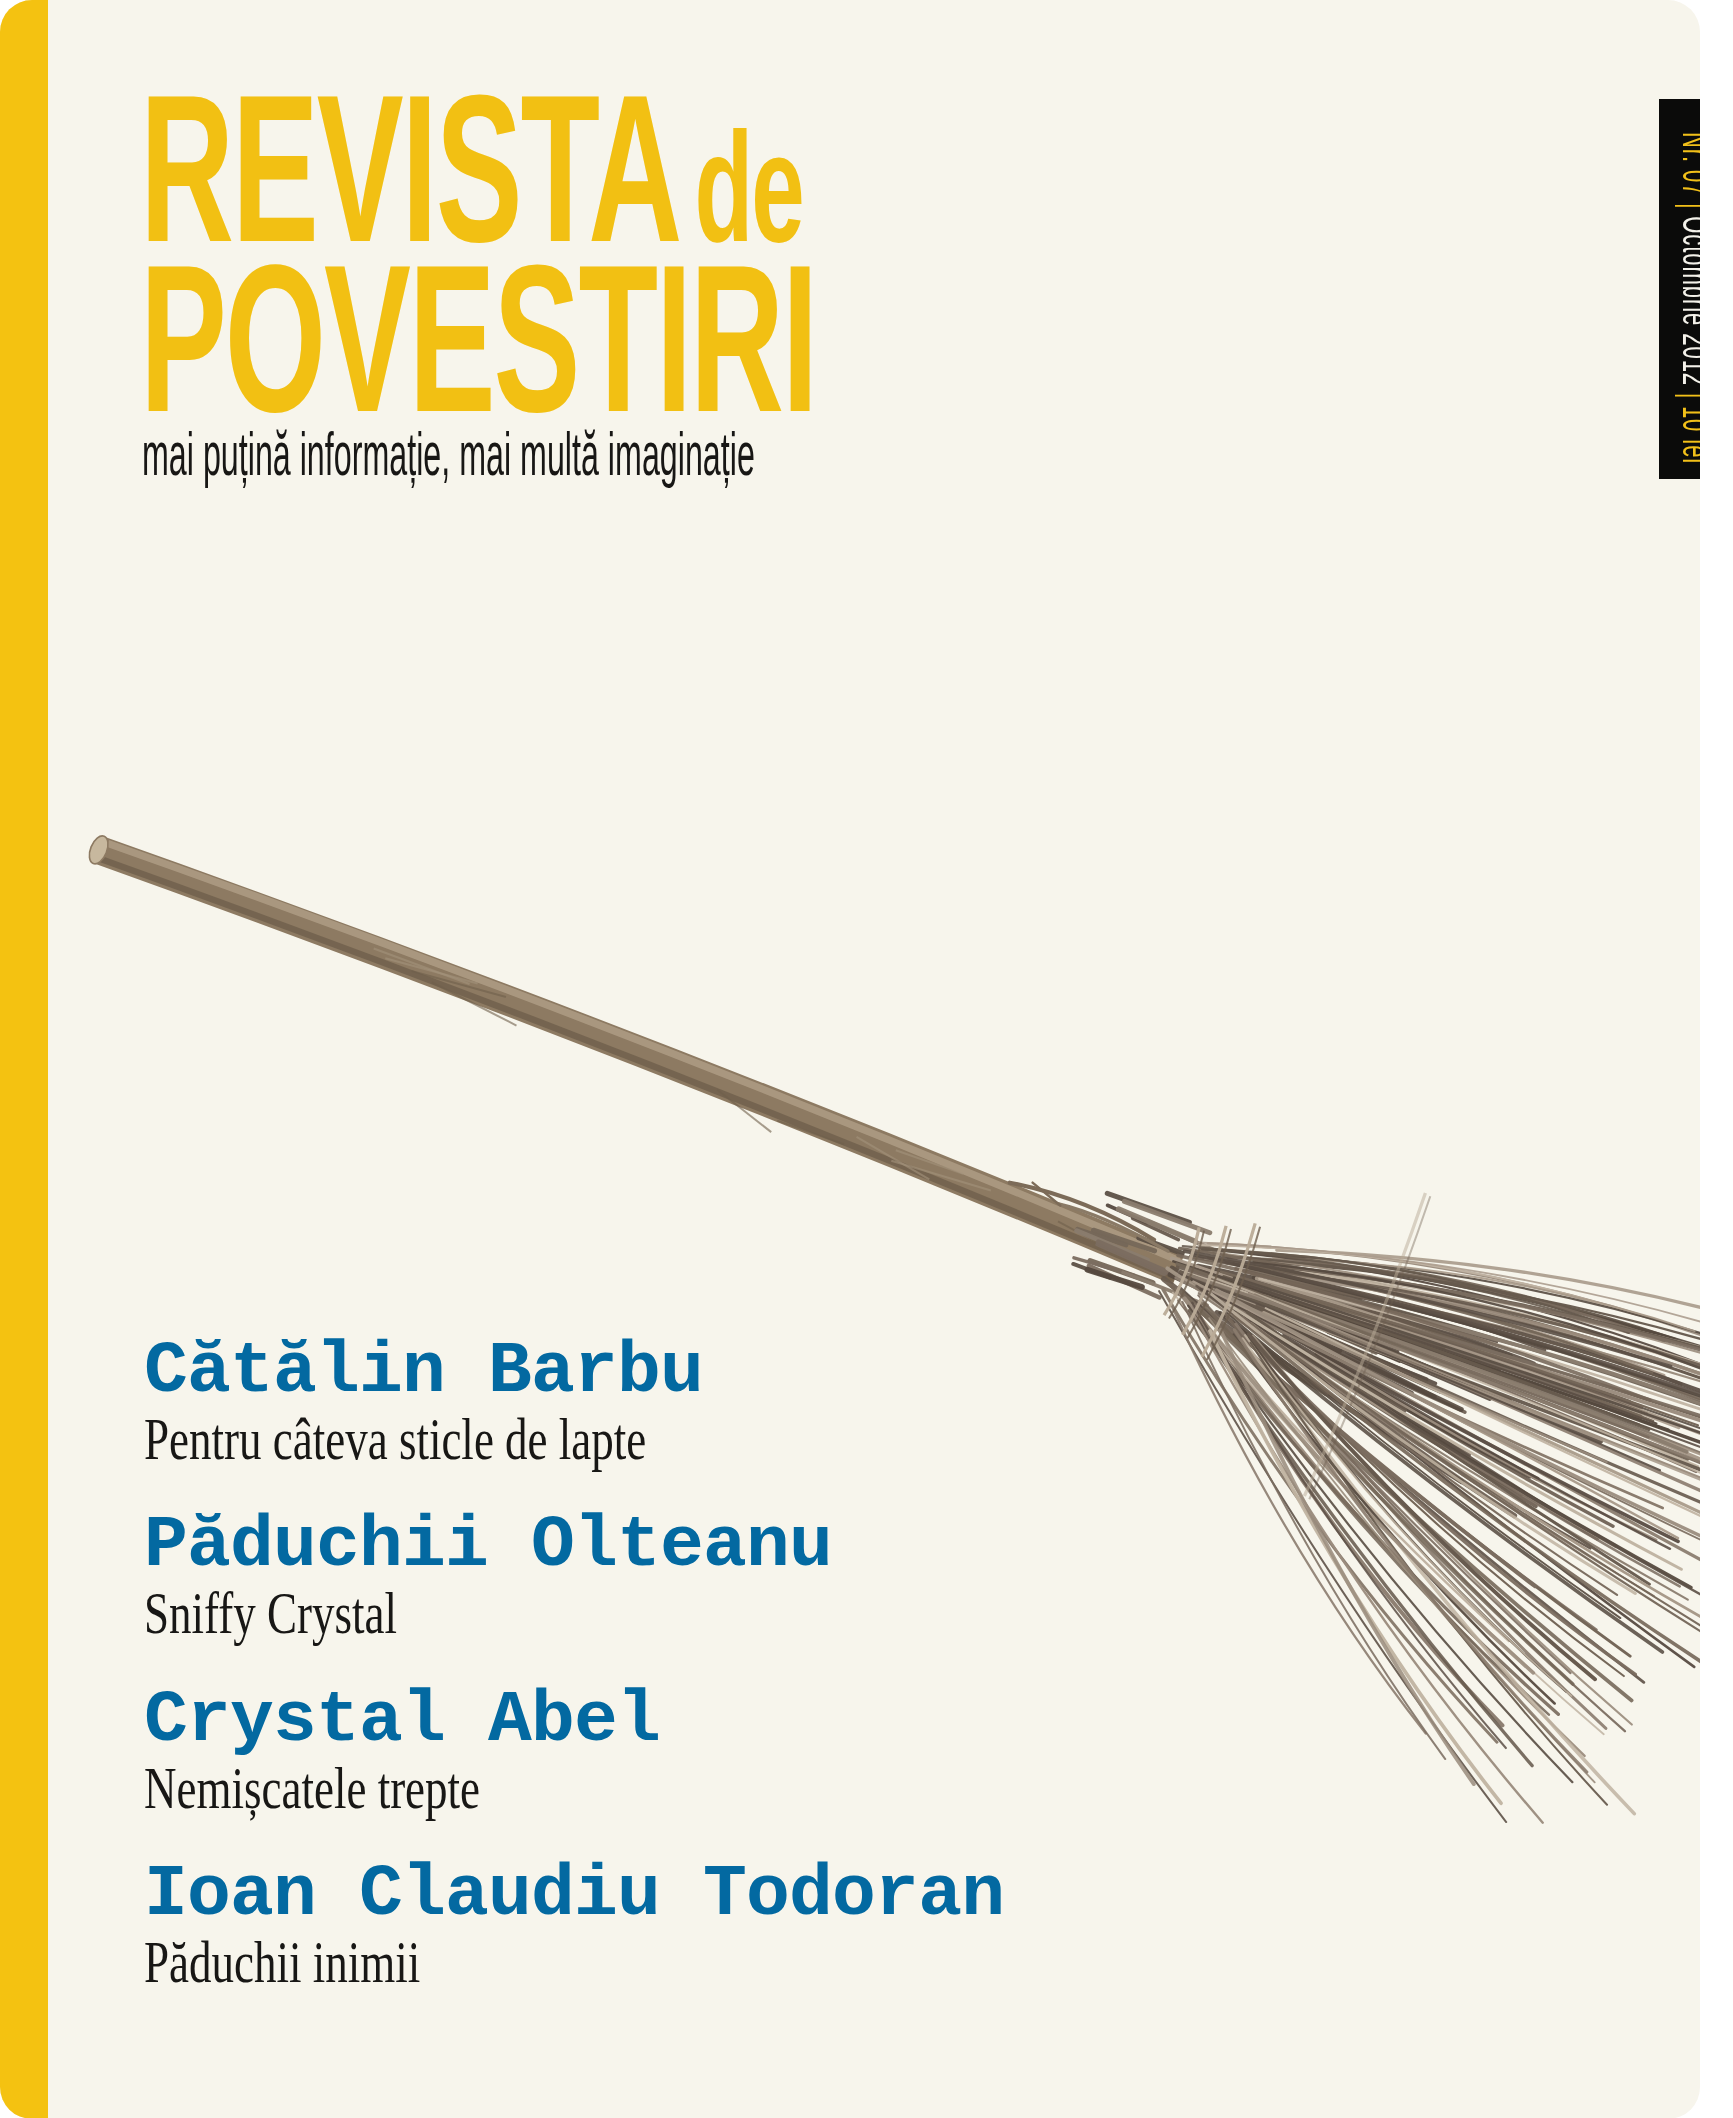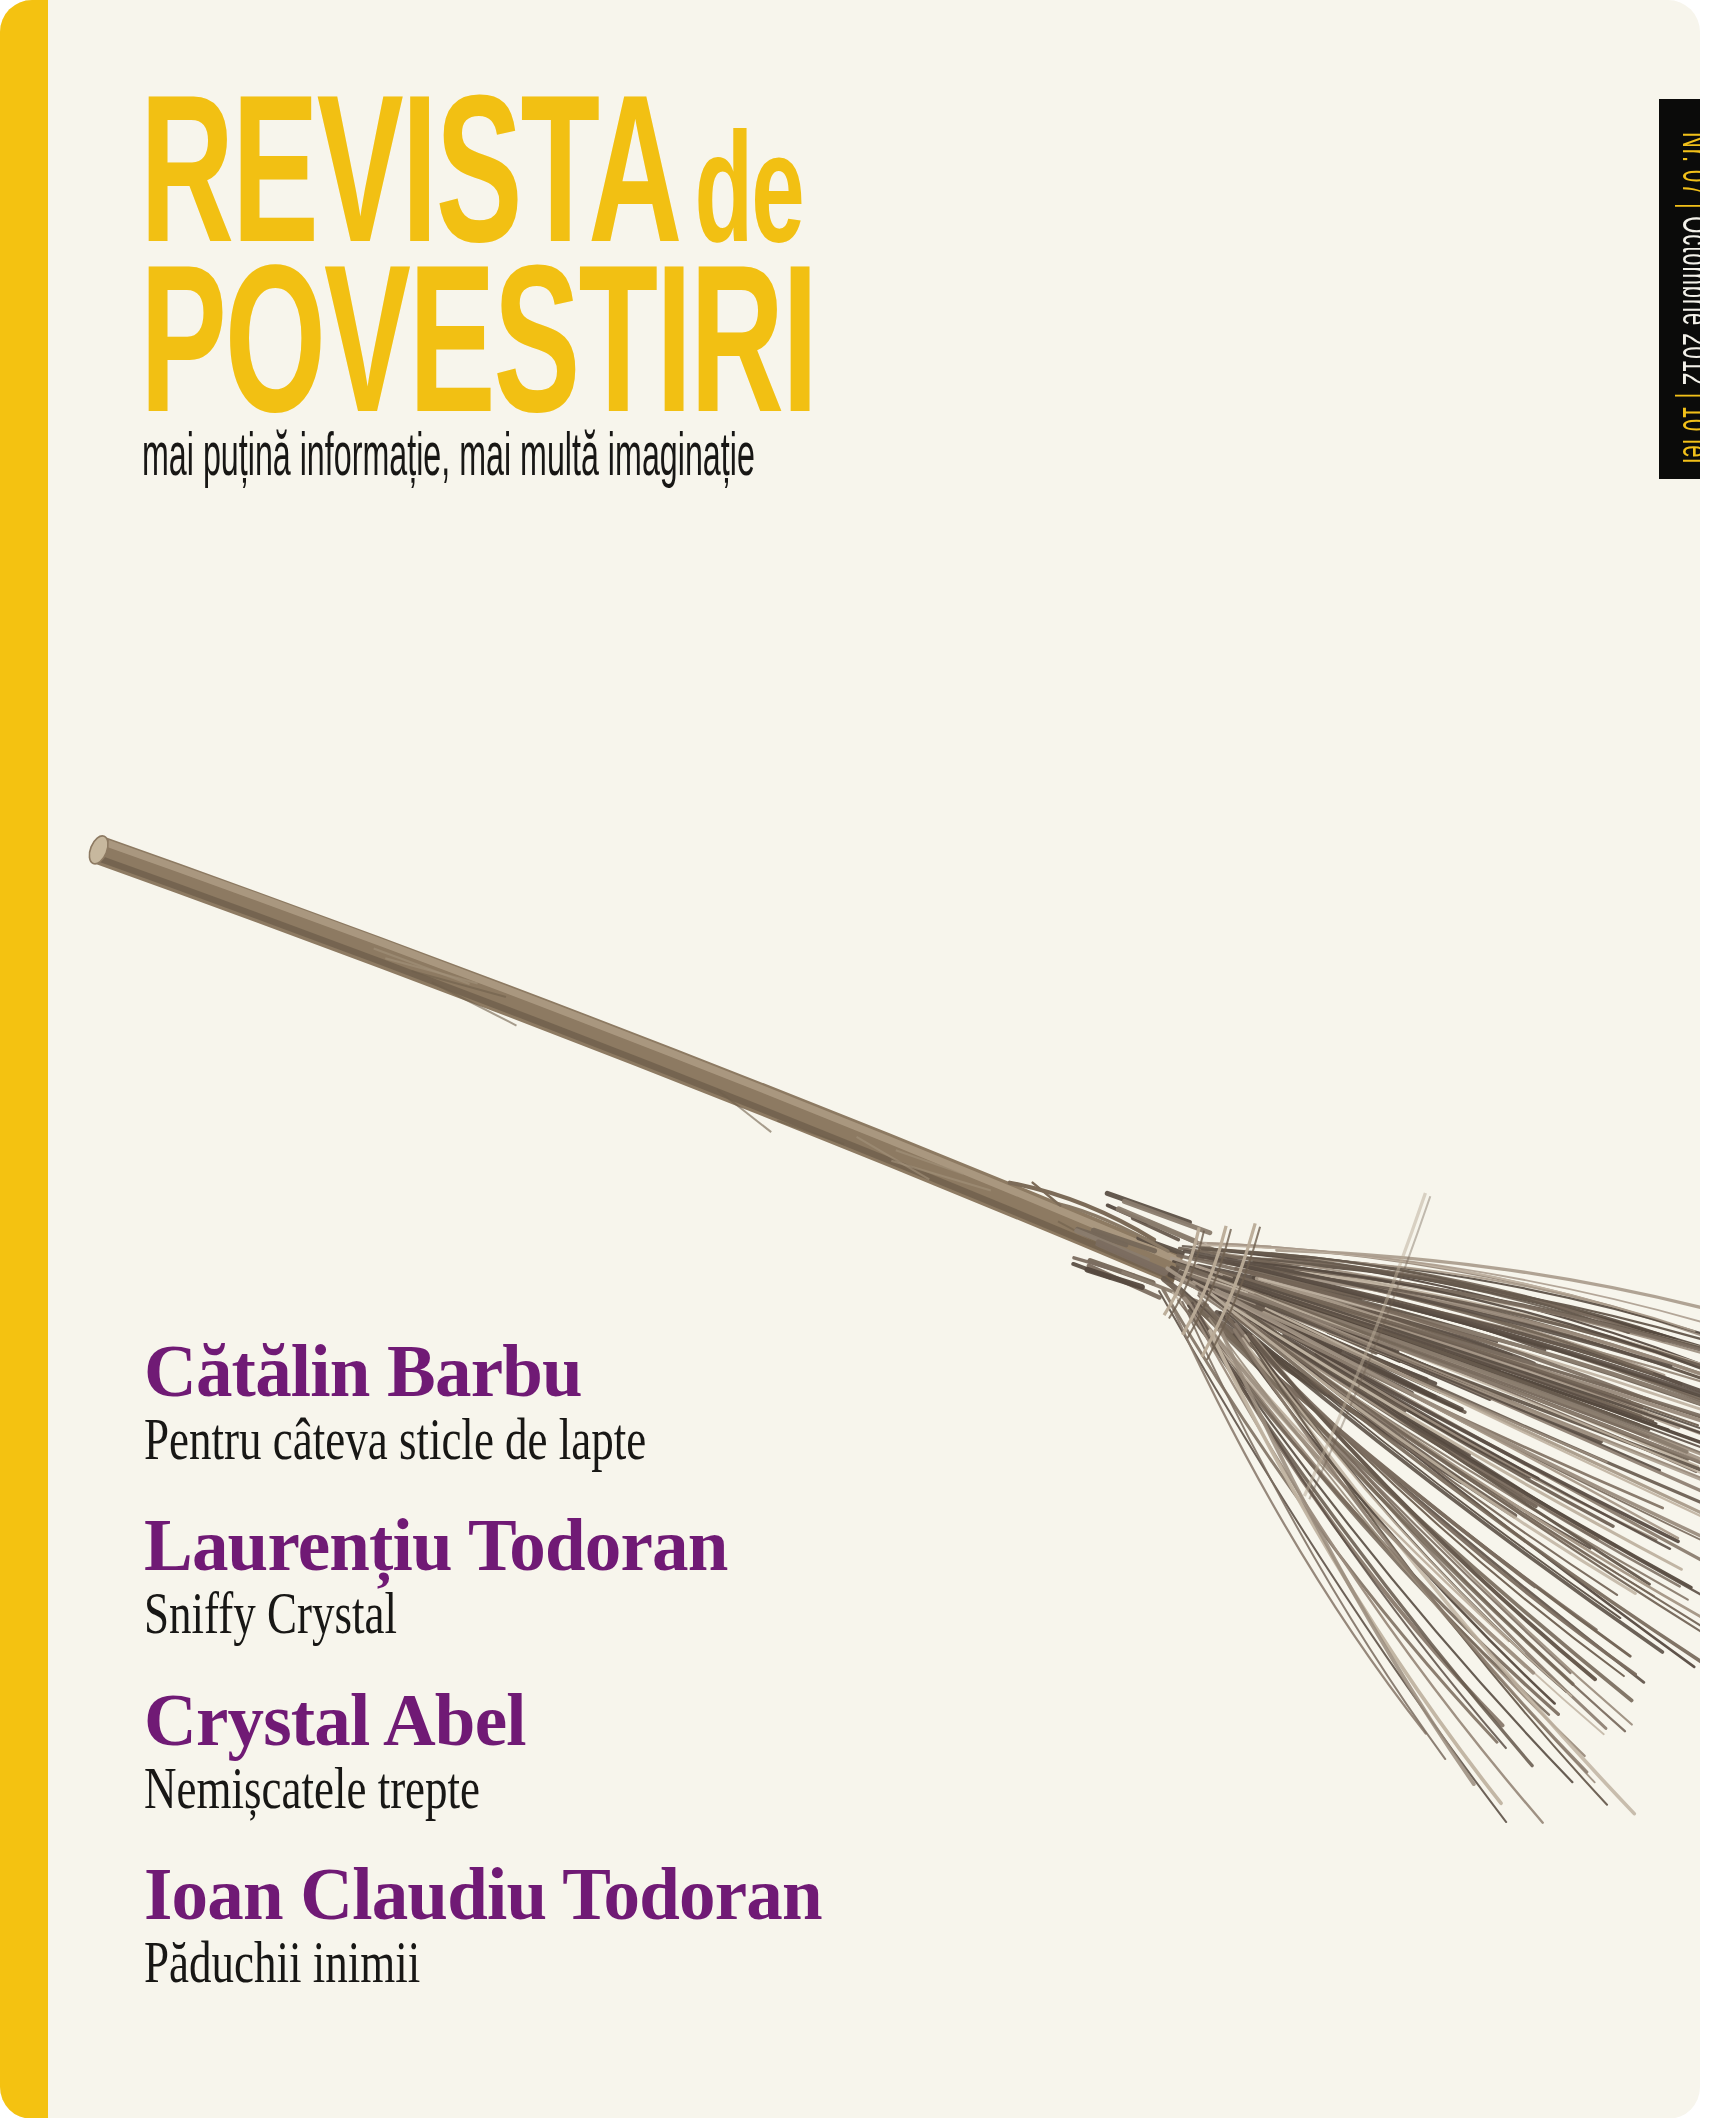--- a/index.html
+++ b/index.html
@@ -53,24 +53,24 @@
     display:inline-flex;align-items:baseline;gap:11.4px;
     transform:scaleX(0.58);transform-origin:0 50%;
     font-size:38px;font-weight:400;letter-spacing:1.6px;white-space:nowrap;
   }
   .bar-yellow{color:#F2C019;}
   .bar-white{color:#F4F2EA;}
   
   .toc-item{position:absolute;left:144px;z-index:3;}
   .toc-author{
     margin:0;
-    font-family:Liberation Serif, serif;
+    font-family:Liberation Mono, monospace;
     font-weight:700;font-size:73px;line-height:73px;
     letter-spacing:-0.8px;
-    color:#701a75;white-space:nowrap;
+    color:#0369a1;white-space:nowrap;
   }
   .toc-title{
     margin-top:0.8px;
     font-family:"Liberation Serif", serif;
     font-weight:400;font-size:60px;line-height:60px;
     color:#181715;white-space:nowrap;
     transform:scaleX(0.75);transform-origin:0 0;
   }
   .broom{position:absolute;left:0;top:0;z-index:1;pointer-events:none;}
 </style>
@@ -335,21 +335,21 @@
         <span class="bar-yellow">10 lei</span>
       </span>
     </div>
   </div>
 
   <div class="toc-item" style="top:1335px">
     <h2 class="toc-author">Cătălin Barbu</h2>
     <div class="toc-title">Pentru câteva sticle de lapte</div>
   </div>
   <div class="toc-item" style="top:1509px">
-    <h2 class="toc-author">Laurențiu Todoran</h2>
+    <h2 class="toc-author">Păduchii Olteanu</h2>
     <div class="toc-title">Sniffy Crystal</div>
   </div>
   <div class="toc-item" style="top:1684px">
     <h2 class="toc-author">Crystal Abel</h2>
     <div class="toc-title">Nemișcatele trepte</div>
   </div>
   <div class="toc-item" style="top:1858px">
     <h2 class="toc-author">Ioan Claudiu Todoran</h2>
     <div class="toc-title">Păduchii inimii</div>
   </div>

